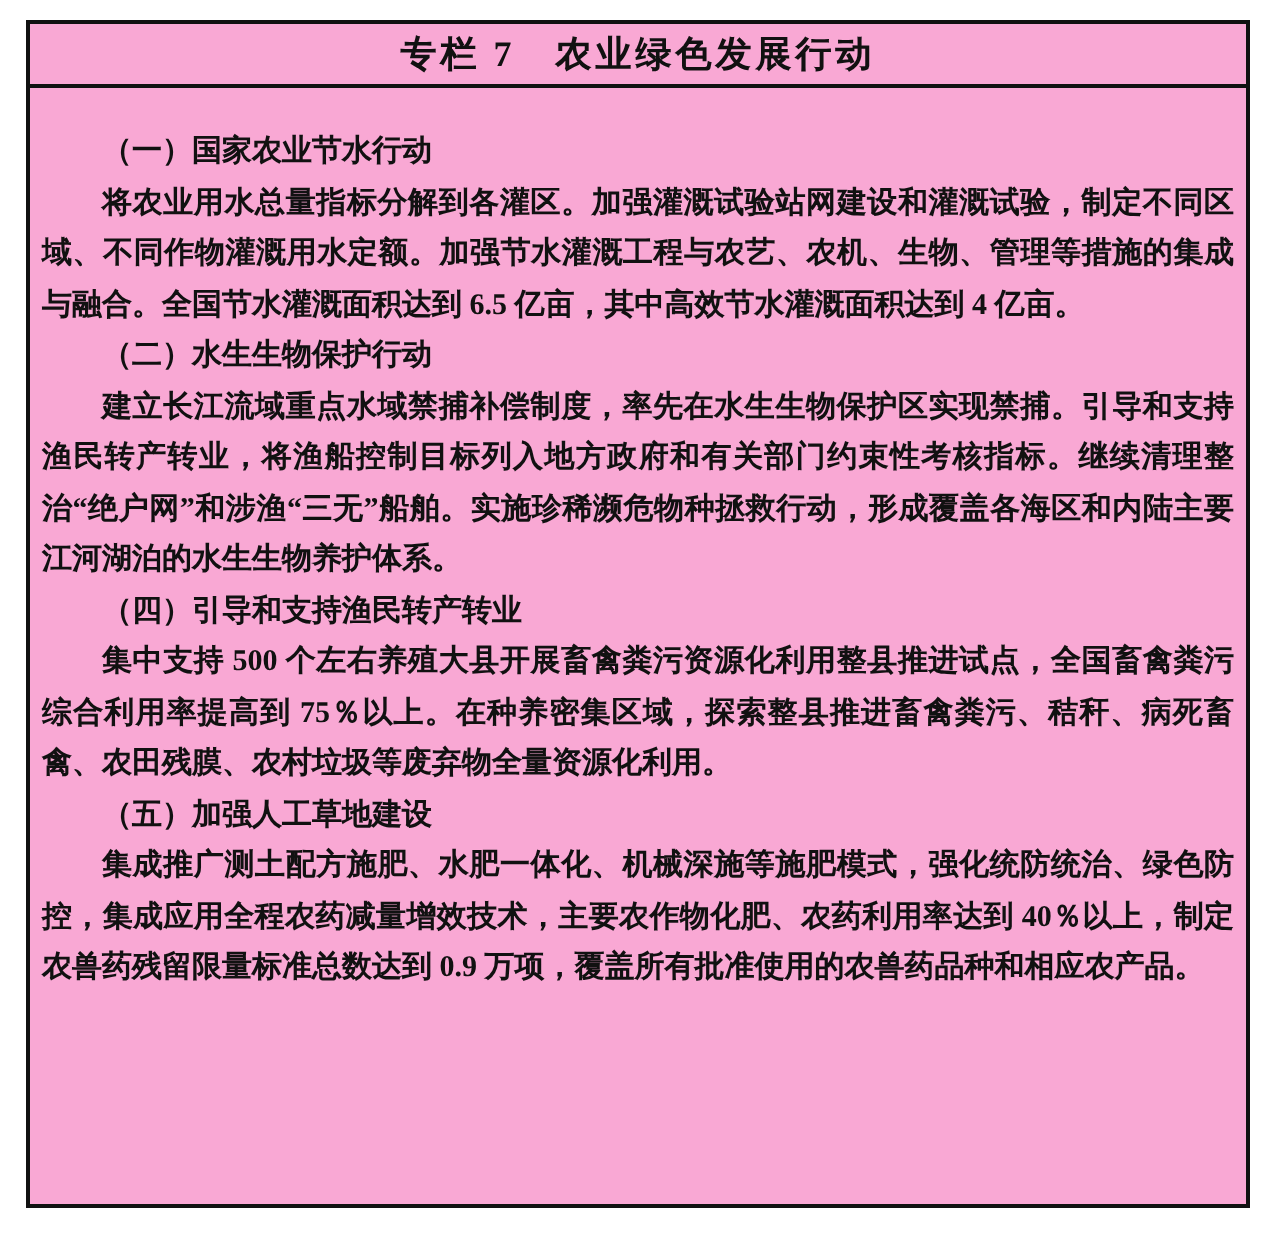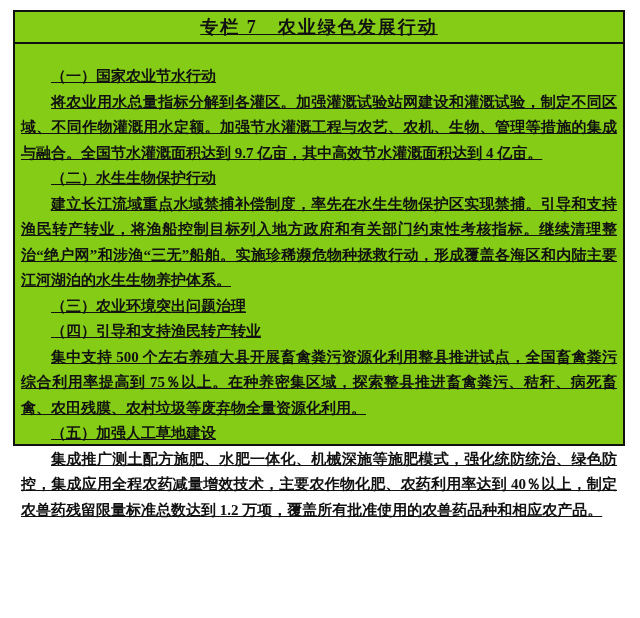--- a/index.html
+++ b/index.html
@@ -12,25 +12,24 @@
   }
   body {
     font-family: "Liberation Serif", "DejaVu Serif", serif;
     color: #111111;
   }
   .panel {
     position: absolute;
     left: 13px;
     top: 10px;
     width: 612px;
-    height: 436px;
+    height: 594px;
     border: 2.5px solid #111111;
-    background: #84cc16;
+    background: #f9a8d4;
     box-sizing: border-box;
-    text-decoration: underline;
   }
   .panel-title-bar {
     height: 30px;
     border-bottom: 2px solid #111111;
     display: flex;
     align-items: center;
     justify-content: center;
   }
   .panel-title {
     font-size: 18px;
@@ -61,36 +60,35 @@
 <body>
 
 <div class="panel">
   <div class="panel-title-bar">
     <span class="panel-title">专栏 7　农业绿色发展行动</span>
   </div>
   <div class="panel-body">
 
     <div>
       <p class="section-heading">（一）国家农业节水行动</p>
-      <p class="section-body">将农业用水总量指标分解到各灌区。加强灌溉试验站网建设和灌溉试验，制定不同区域、不同作物灌溉用水定额。加强节水灌溉工程与农艺、农机、生物、管理等措施的集成与融合。全国节水灌溉面积达到 9.7 亿亩，其中高效节水灌溉面积达到 4 亿亩。</p>
+      <p class="section-body">将农业用水总量指标分解到各灌区。加强灌溉试验站网建设和灌溉试验，制定不同区域、不同作物灌溉用水定额。加强节水灌溉工程与农艺、农机、生物、管理等措施的集成与融合。全国节水灌溉面积达到 6.5 亿亩，其中高效节水灌溉面积达到 4 亿亩。</p>
     </div>
 
     <div>
       <p class="section-heading">（二）水生生物保护行动</p>
       <p class="section-body">建立长江流域重点水域禁捕补偿制度，率先在水生生物保护区实现禁捕。引导和支持渔民转产转业，将渔船控制目标列入地方政府和有关部门约束性考核指标。继续清理整治“绝户网”和涉渔“三无”船舶。实施珍稀濒危物种拯救行动，形成覆盖各海区和内陆主要江河湖泊的水生生物养护体系。</p>
     </div>
 
     <div>
-      <p class="section-heading">（三）农业环境突出问题治理</p>
     </div>
 
     <div>
       <p class="section-heading">（四）引导和支持渔民转产转业</p>
       <p class="section-body">集中支持 500 个左右养殖大县开展畜禽粪污资源化利用整县推进试点，全国畜禽粪污综合利用率提高到 75％以上。在种养密集区域，探索整县推进畜禽粪污、秸秆、病死畜禽、农田残膜、农村垃圾等废弃物全量资源化利用。</p>
     </div>
 
     <div>
       <p class="section-heading">（五）加强人工草地建设</p>
-      <p class="section-body">集成推广测土配方施肥、水肥一体化、机械深施等施肥模式，强化统防统治、绿色防控，集成应用全程农药减量增效技术，主要农作物化肥、农药利用率达到 40％以上，制定农兽药残留限量标准总数达到 1.2 万项，覆盖所有批准使用的农兽药品种和相应农产品。</p>
+      <p class="section-body">集成推广测土配方施肥、水肥一体化、机械深施等施肥模式，强化统防统治、绿色防控，集成应用全程农药减量增效技术，主要农作物化肥、农药利用率达到 40％以上，制定农兽药残留限量标准总数达到 0.9 万项，覆盖所有批准使用的农兽药品种和相应农产品。</p>
     </div>
 
   </div>
 </div>
 
 </body></html>

